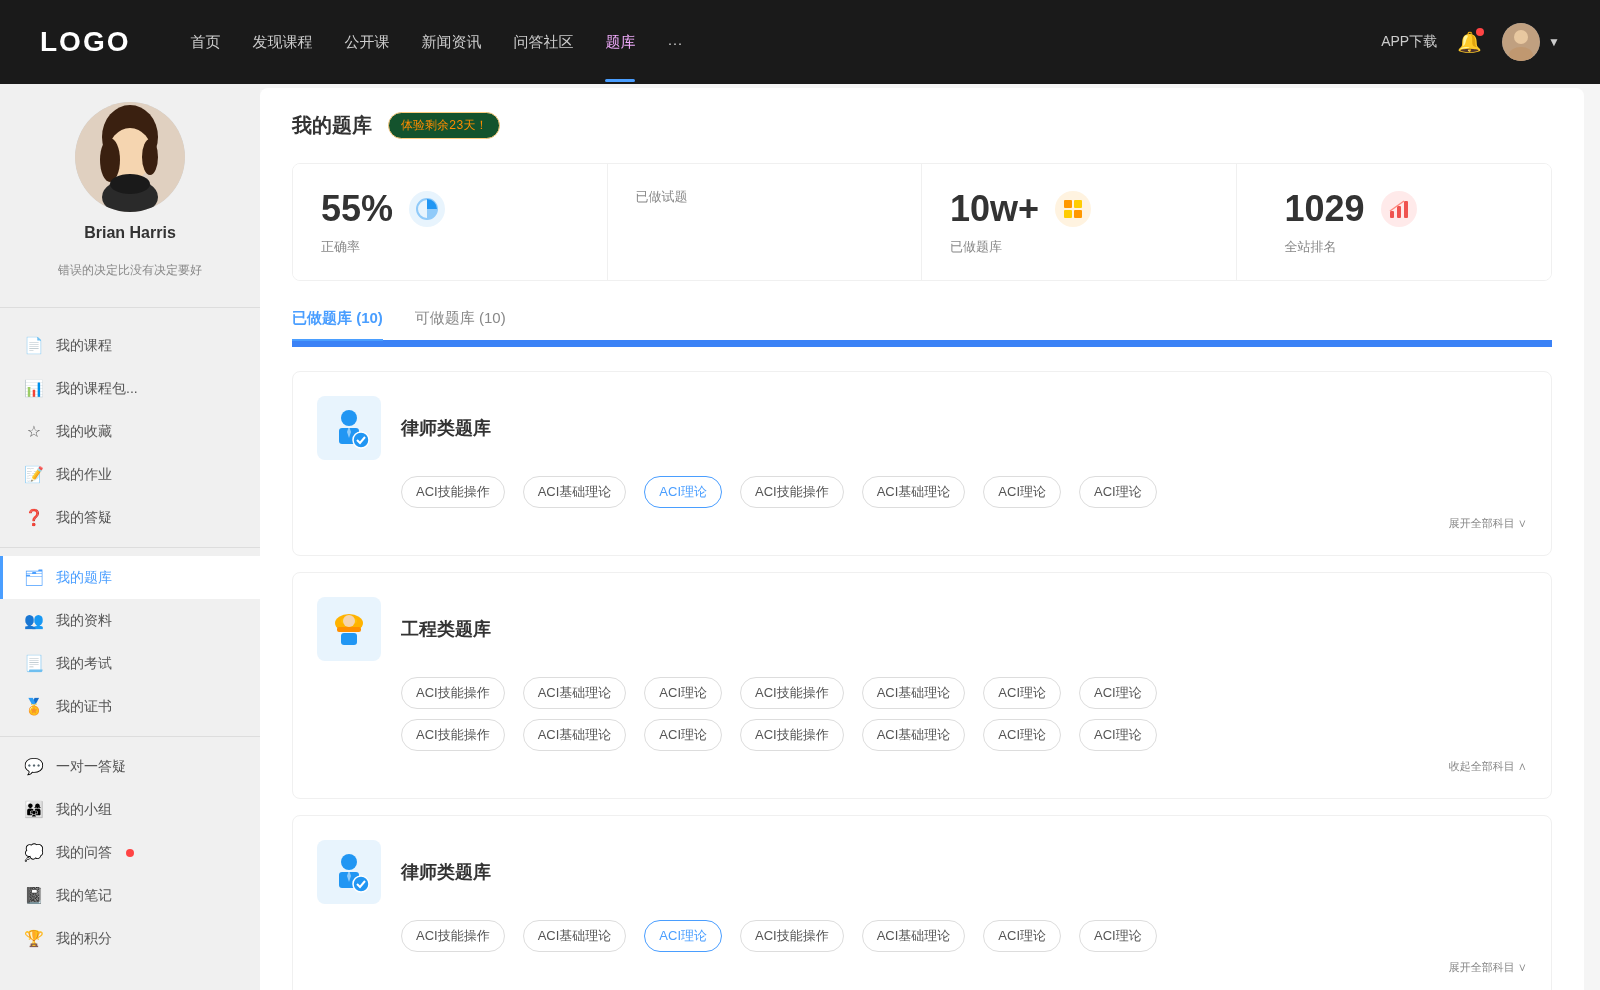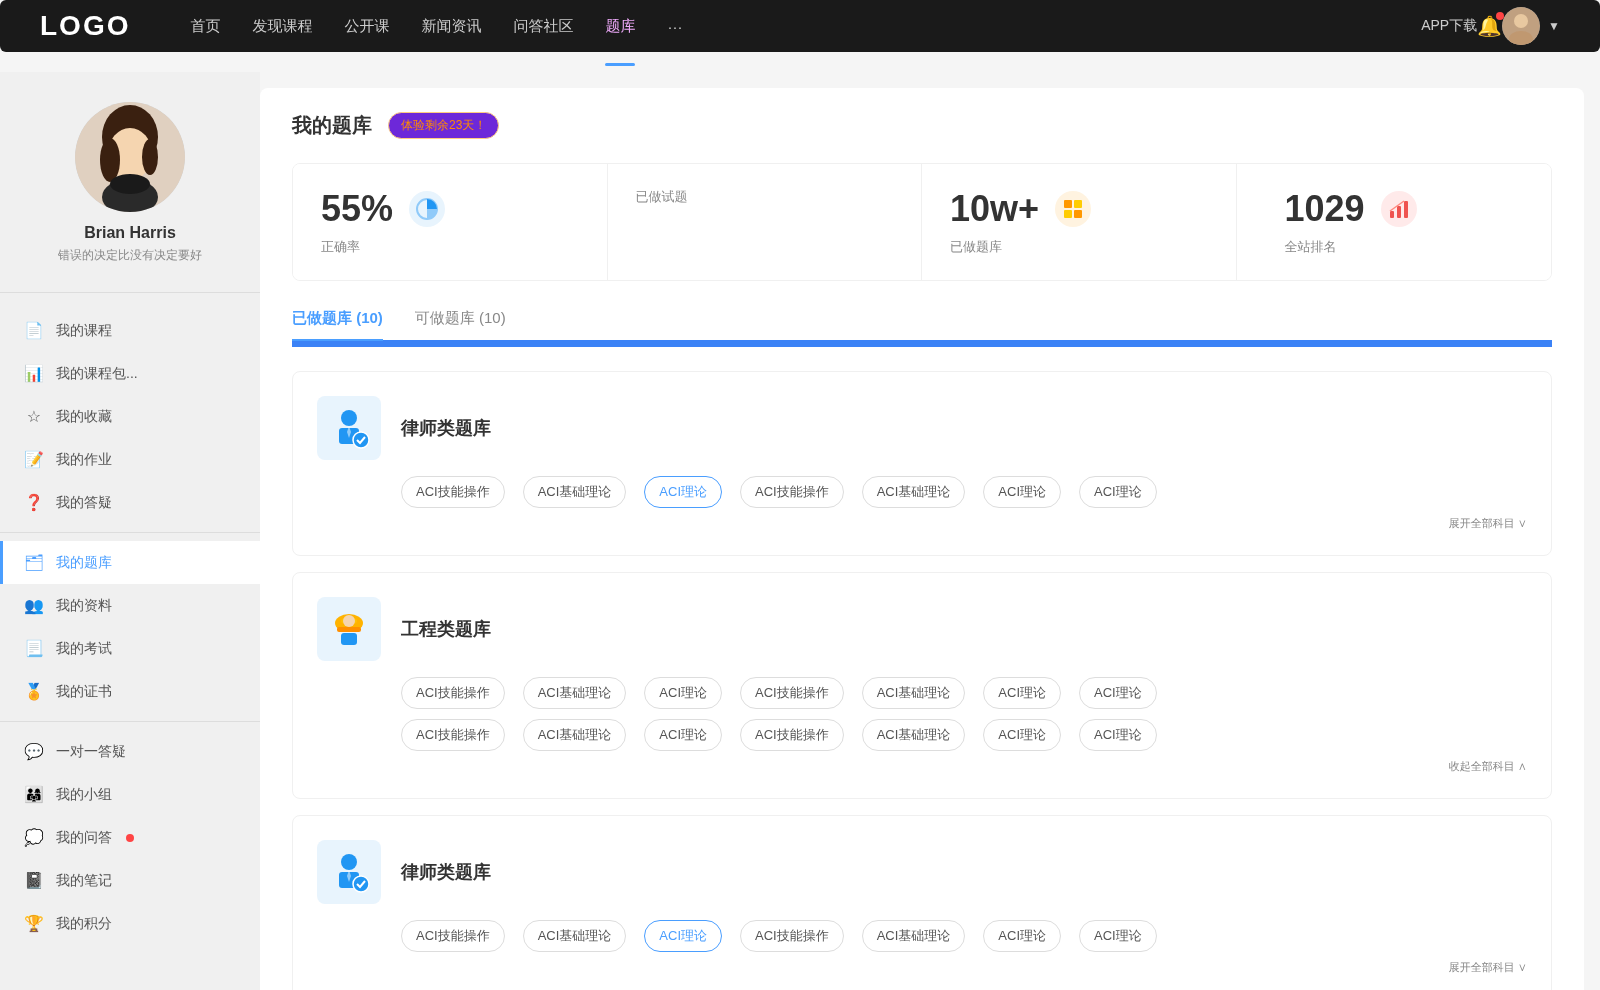--- a/index.html
+++ b/index.html
@@ -1,57 +1,57 @@
 <!DOCTYPE html>
 <html><head>
   <meta charset="utf-8">
   <style>
     * { margin: 0; padding: 0; box-sizing: border-box; }
     body { font-family: -apple-system, BlinkMacSystemFont, "PingFang SC", "Microsoft YaHei", sans-serif; background: #f5f5f5; width: 1600px; min-height: 990px; overflow-x: hidden; }
 
     
-    .header { background: #1a1a1a; height: 52px; display: flex; align-items: center; padding: 0 40px; gap: 40px; position: fixed; top: 0; left: 0; right: 0; z-index: 100; border-radius: 6px; }
+    .header { background: #1a1a1a; height: 84px; display: flex; align-items: center; padding: 0 40px; gap: 40px; position: fixed; top: 0; left: 0; right: 0; z-index: 100; }
     .logo { color: white; font-size: 28px; font-weight: bold; letter-spacing: 2px; margin-right: 20px; }
     .nav-items { display: flex; gap: 32px; align-items: center; flex: 1; }
     .nav-item { color: #ccc; font-size: 15px; cursor: pointer; padding: 4px 0; position: relative; }
     .nav-item.active { color: #f0abfc; }
     .nav-item.active::after { content: ''; position: absolute; bottom: -26px; left: 0; right: 0; height: 3px; background: #4a9eff; border-radius: 2px; }
-    .header-right { display: flex; align-items: center; margin-left: auto; }
+    .header-right { display: flex; align-items: center; gap: 20px; margin-left: auto; }
     .app-download { color: #ccc; font-size: 14px; cursor: pointer; }
     .bell-icon { color: #ccc; font-size: 20px; cursor: pointer; position: relative; }
     .bell-dot { width: 8px; height: 8px; background: #ff4444; border-radius: 50%; position: absolute; top: -2px; right: -2px; }
     .avatar-container { display: flex; align-items: center; gap: 8px; cursor: pointer; }
     .avatar-img { width: 38px; height: 38px; border-radius: 50%; background: #888; overflow: hidden; display: flex; align-items: center; justify-content: center; }
     .chevron { color: #ccc; font-size: 12px; }
 
     
     .main-layout { display: flex; margin-top: 72px; min-height: 918px; }
 
     
     .sidebar { width: 260px; background: #f0f0f0; flex-shrink: 0; padding: 0; }
     .sidebar-profile { display: flex; flex-direction: column; align-items: center; padding: 30px 20px 20px; background: #f0f0f0; }
     .profile-avatar { width: 110px; height: 110px; border-radius: 50%; background: #d0d0d0; overflow: hidden; display: flex; align-items: center; justify-content: center; margin-bottom: 12px; }
     .profile-avatar svg { width: 110px; height: 110px; }
-    .profile-name { font-size: 16px; font-weight: 600; color: #333; margin-bottom: 5px; }
+    .profile-name { font-size: 16px; font-weight: 600; color: #333; margin-bottom: 20px; }
     .profile-motto { font-size: 12px; color: #888; text-align: center; }
     .sidebar-divider { height: 1px; background: #ddd; margin: 8px 0; }
     .sidebar-menu { padding: 8px 0; }
     .sidebar-item { display: flex; align-items: center; gap: 12px; padding: 12px 24px; cursor: pointer; color: #555; font-size: 14px; position: relative; }
     .sidebar-item.active { color: #4a9eff; background: white; }
     .sidebar-item.active::before { content: ''; position: absolute; left: 0; top: 0; bottom: 0; width: 3px; background: #4a9eff; }
     .sidebar-icon { width: 20px; text-align: center; font-size: 16px; }
     .red-dot { width: 8px; height: 8px; background: #ff4444; border-radius: 50%; display: inline-block; margin-left: 2px; }
 
     
     .content { flex: 1; padding: 24px 32px; background: white; margin: 16px 16px 16px 0; border-radius: 8px; overflow-y: auto; }
 
     
     .page-header { display: flex; align-items: center; gap: 16px; margin-bottom: 24px; }
     .page-title { font-size: 20px; font-weight: 600; color: #333; }
-    .trial-badge { background: #6d28d9; color: #ff8c00; font-size: 12px; padding: 4px 12px; border-radius: 20px; border: 1px solid #ffcc80; }
+    .trial-badge { background: #14532d; color: #ff8c00; font-size: 12px; padding: 4px 12px; border-radius: 20px; border: 1px solid #ffcc80; font-family: Liberation Mono, monospace; }
 
     
     .stats-row { display: grid; grid-template-columns: repeat(4, 1fr); gap: 0; margin-bottom: 28px; border: 1px solid #f0f0f0; border-radius: 8px; overflow: hidden; }
     .stat-card { padding: 24px 28px; border-right: 1px solid #f0f0f0; background: white; display: flex; flex-direction: column; gap: 8px; }
     .stat-card:last-child { border-right: none; padding-left: 48px; }
     .stat-top { display: flex; align-items: center; gap: 16px; }
     .stat-value { font-size: 36px; font-weight: 700; color: #333; }
     .stat-icon { width: 36px; height: 36px; border-radius: 50%; display: flex; align-items: center; justify-content: center; font-size: 18px; }
     .stat-icon.blue { background: #e8f4fd; }
     .stat-icon.green { background: #e8f8e8; }

